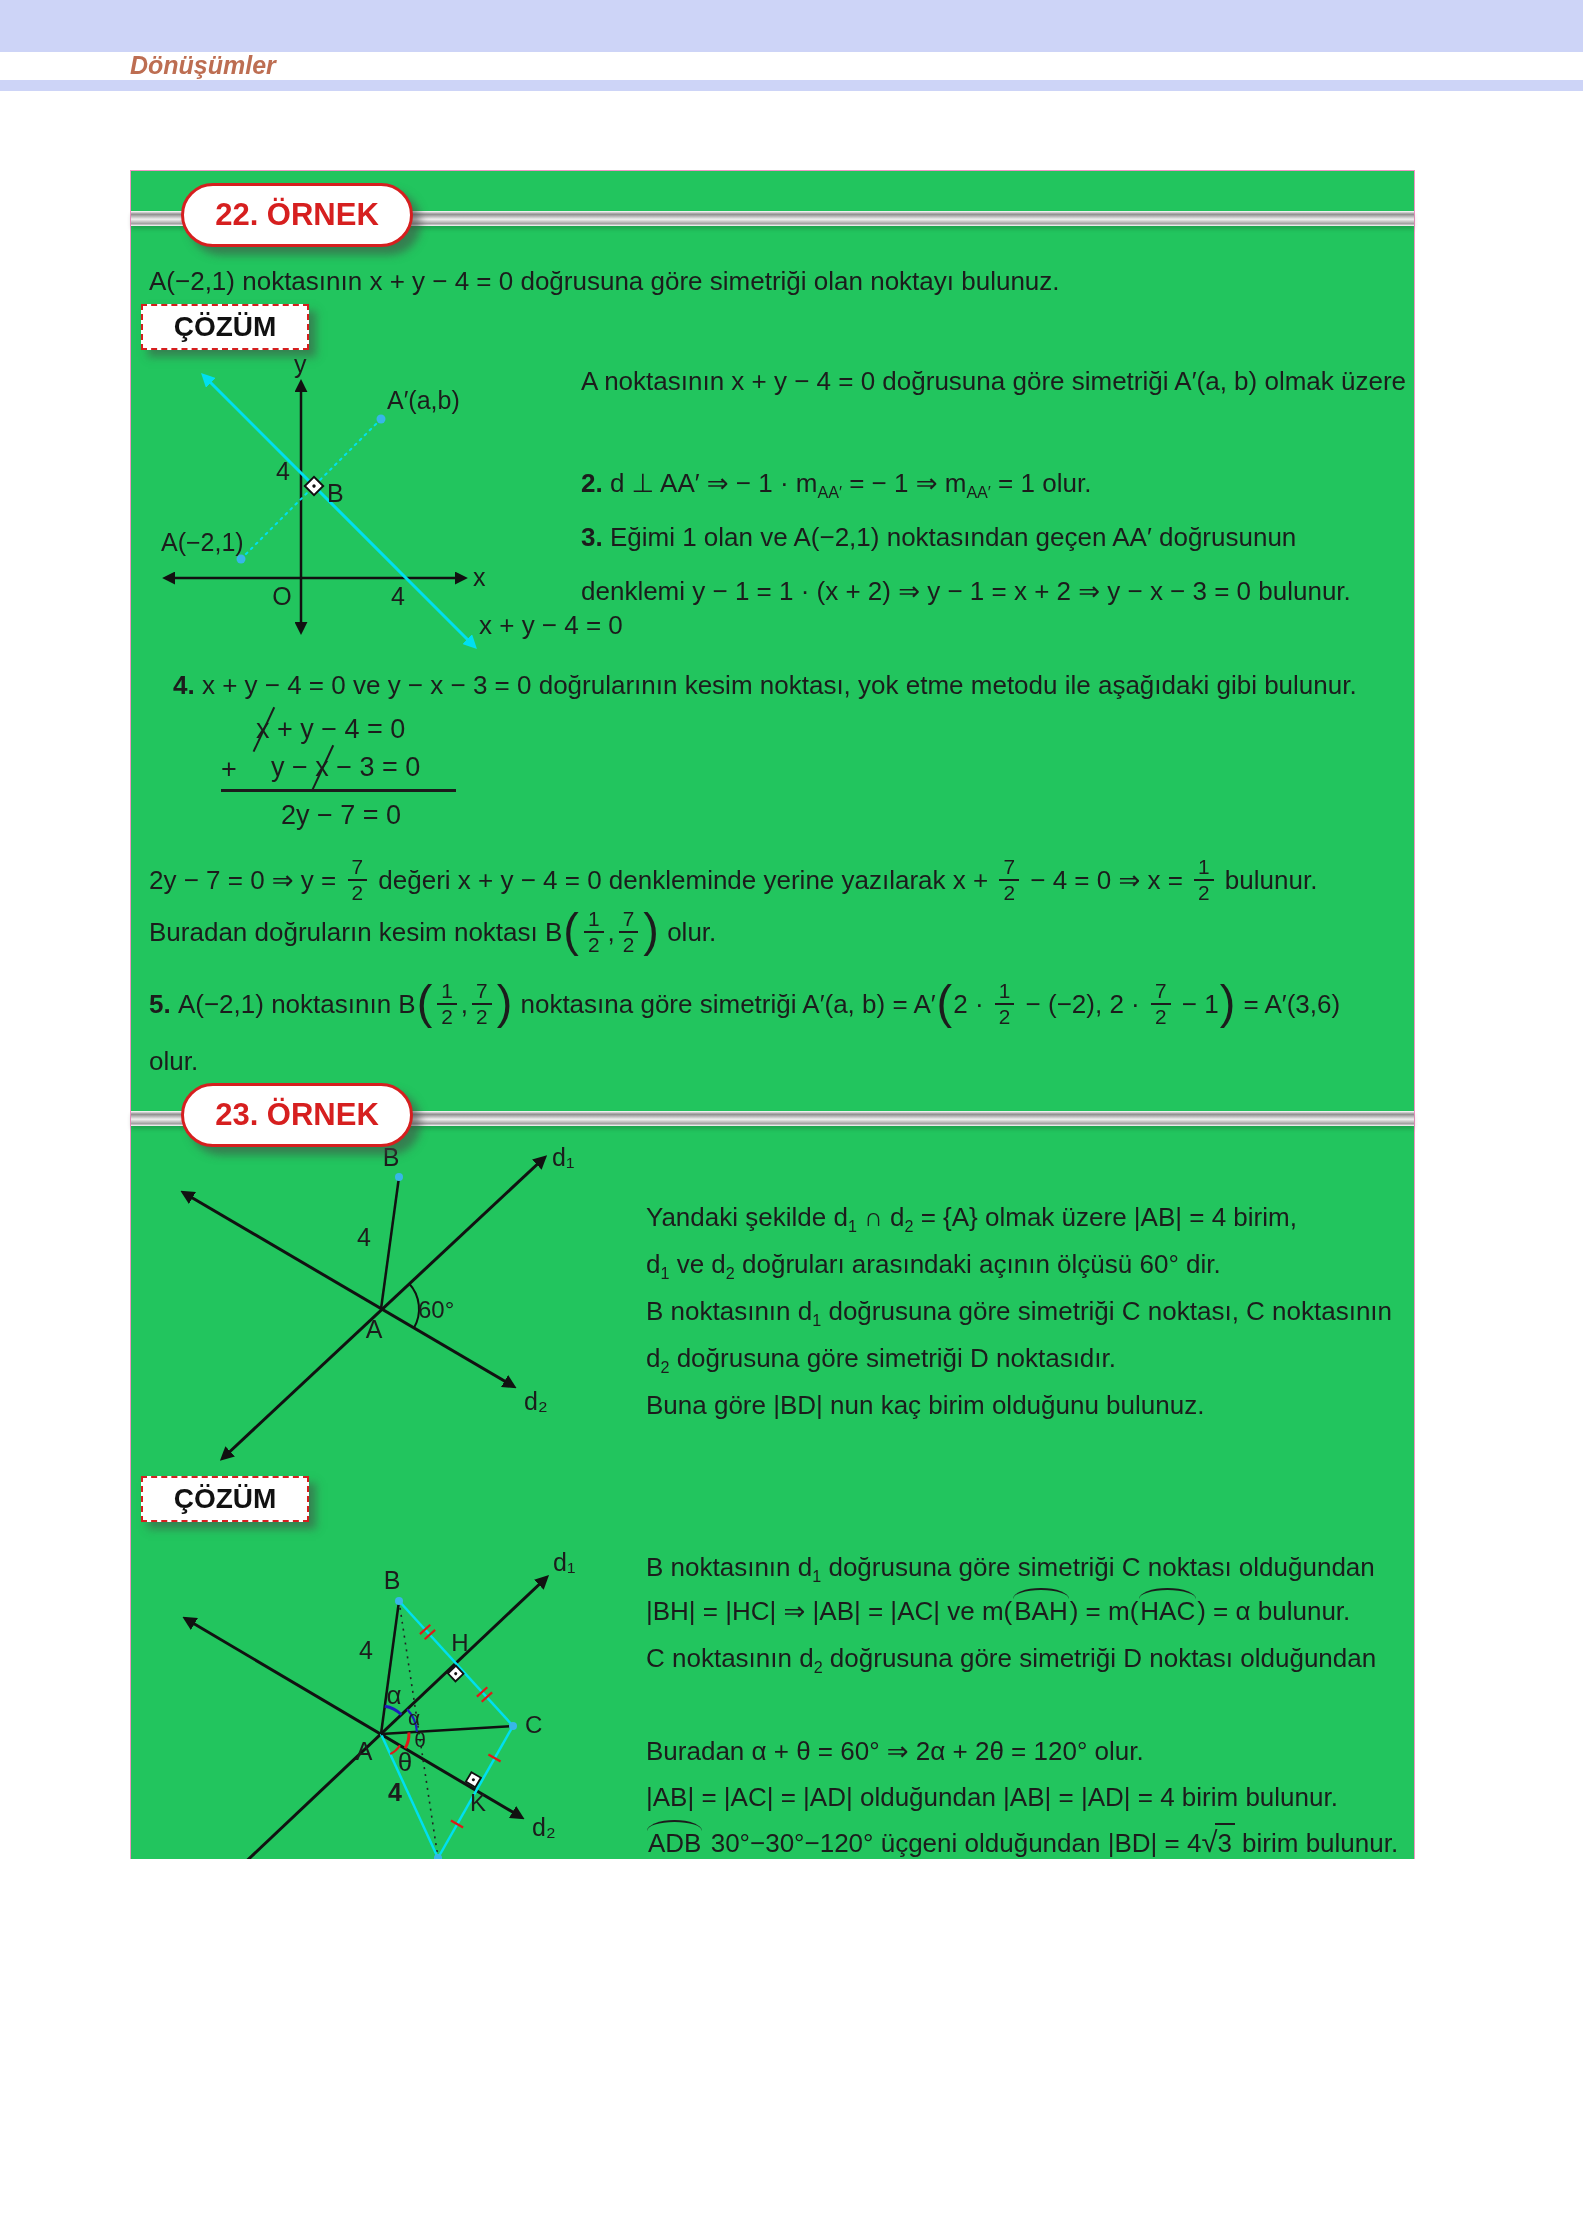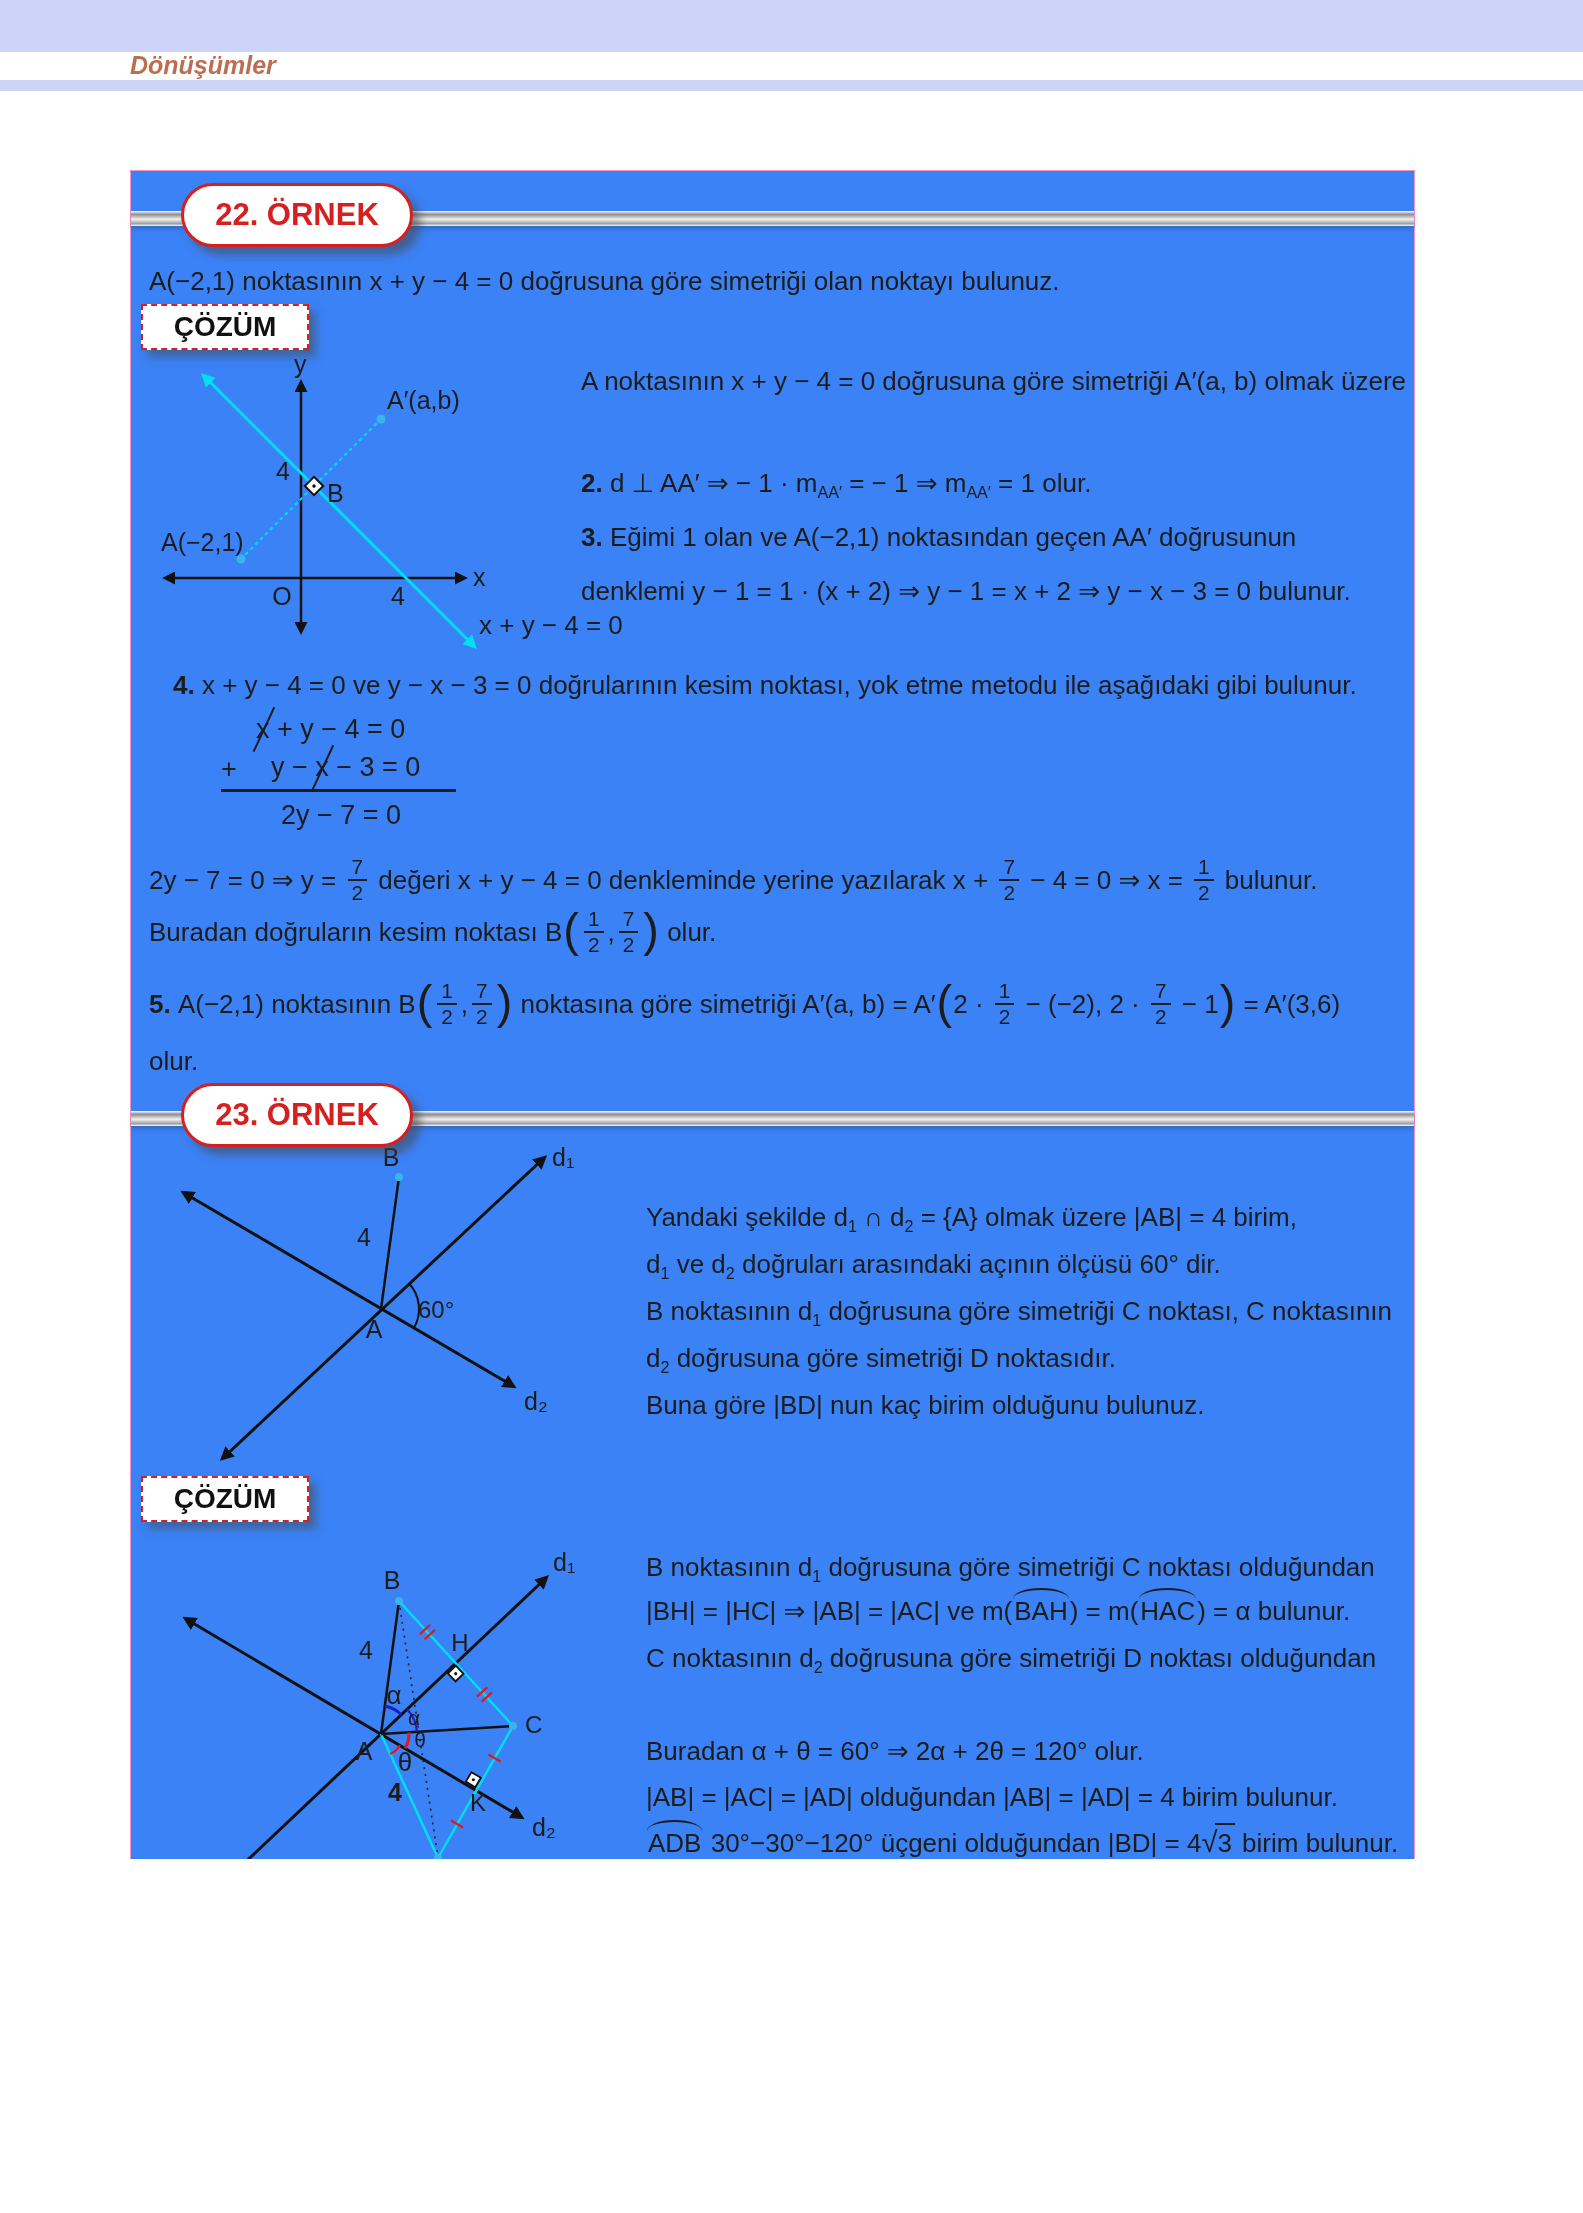--- a/index.html
+++ b/index.html
@@ -7,21 +7,21 @@
   .page { position:relative; width:1583px; height:1859px; background:#fff; overflow:hidden; color:#1c1c1c; }
 
   
   .hdr-band  { position:absolute; left:0; top:0; width:100%; height:52px; background:#cdd4f7; }
   .hdr-title { position:absolute; left:130px; top:50px; height:30px; line-height:30px;
                font-size:25px; font-weight:bold; font-style:italic; color:#bd6e52; }
   .hdr-strip { position:absolute; left:0; top:80px; width:100%; height:11px; background:#cdd4f7; }
 
   
   .content-box { position:absolute; left:130px; top:170px; width:1285px; height:1885px;
-                 border:1.5px solid #ef94c4; background:#3b82f6; }
+                 border:1.5px solid #ef94c4; background:#22c55e; }
 
   .shine-bar { position:absolute; left:0; width:100%; height:15px;
                background:linear-gradient(180deg,#ffffff 0%,#8f8f8f 22%,#f0f0f0 55%,#9f9f9f 85%,#ffffff 100%);
                box-shadow:0 3px 4px rgba(0,0,0,0.18); }
 
   .ornek-badge { position:absolute; width:232px; height:64px; background:#fff;
                  border:3.5px solid #d61f1f; border-radius:38px; display:flex; align-items:center; justify-content:center;
                  color:#d61f1f; font-weight:bold; font-size:31px; box-shadow:8px 8px 9px rgba(70,70,70,0.55); z-index:2; }
   .cozum-badge { position:absolute; width:168px; height:46px; background:#fff;
                  border:2.5px dashed #d61f1f; display:flex; align-items:center; justify-content:center;

